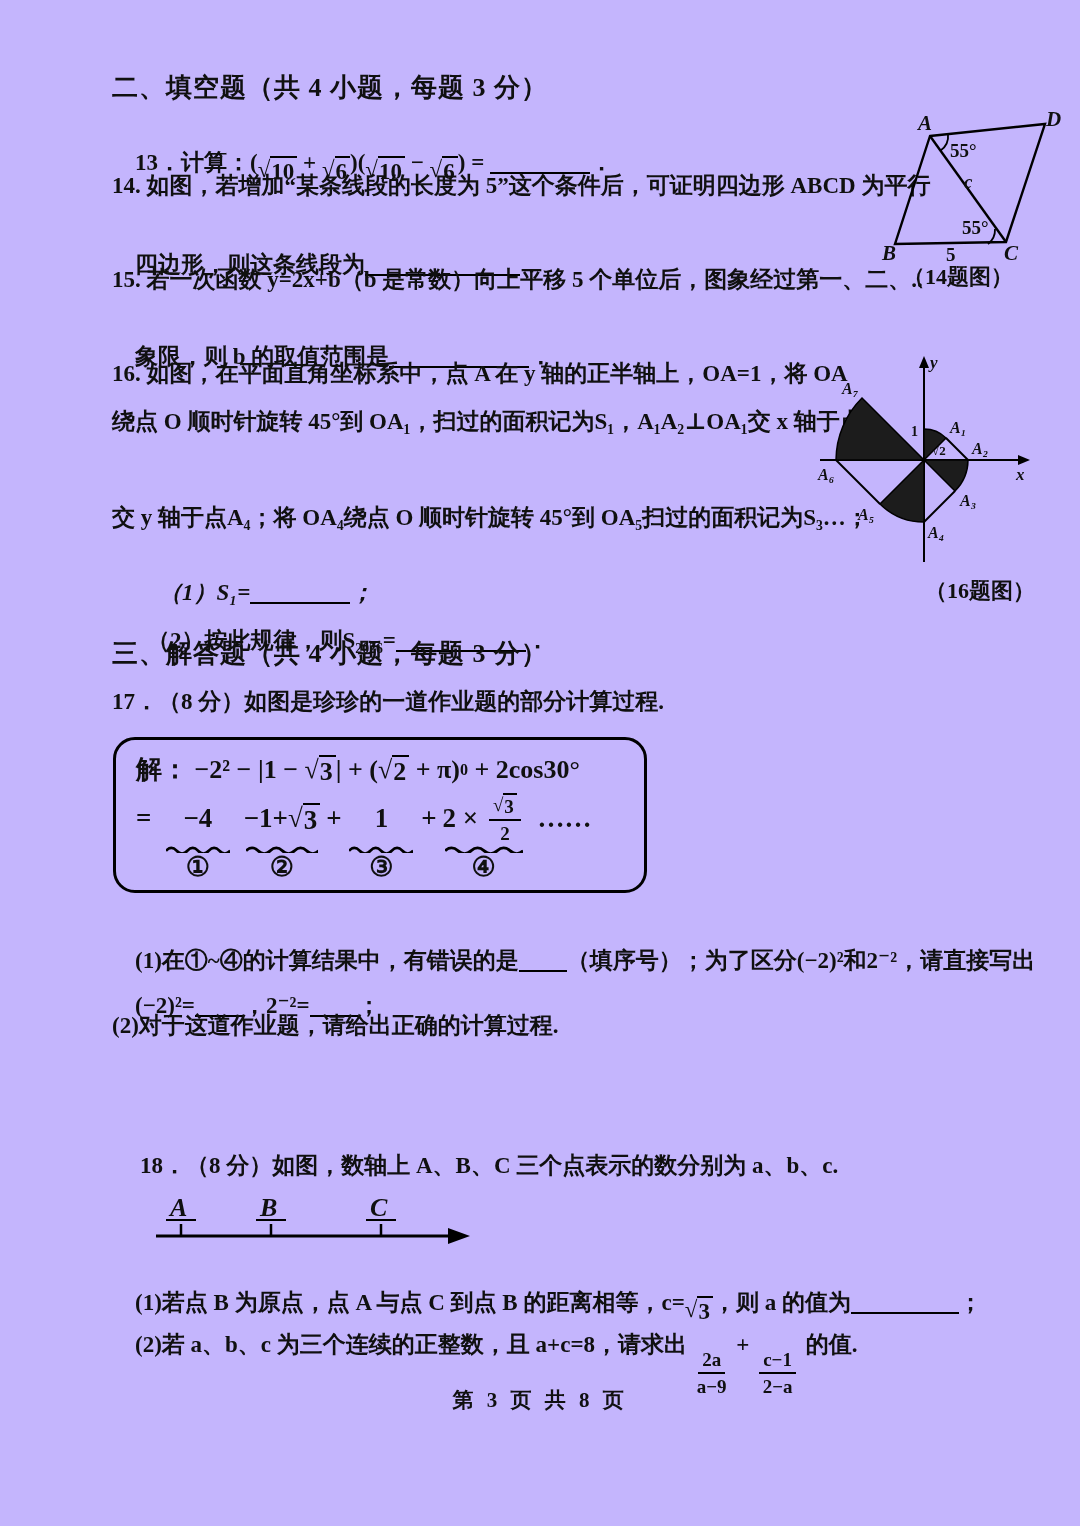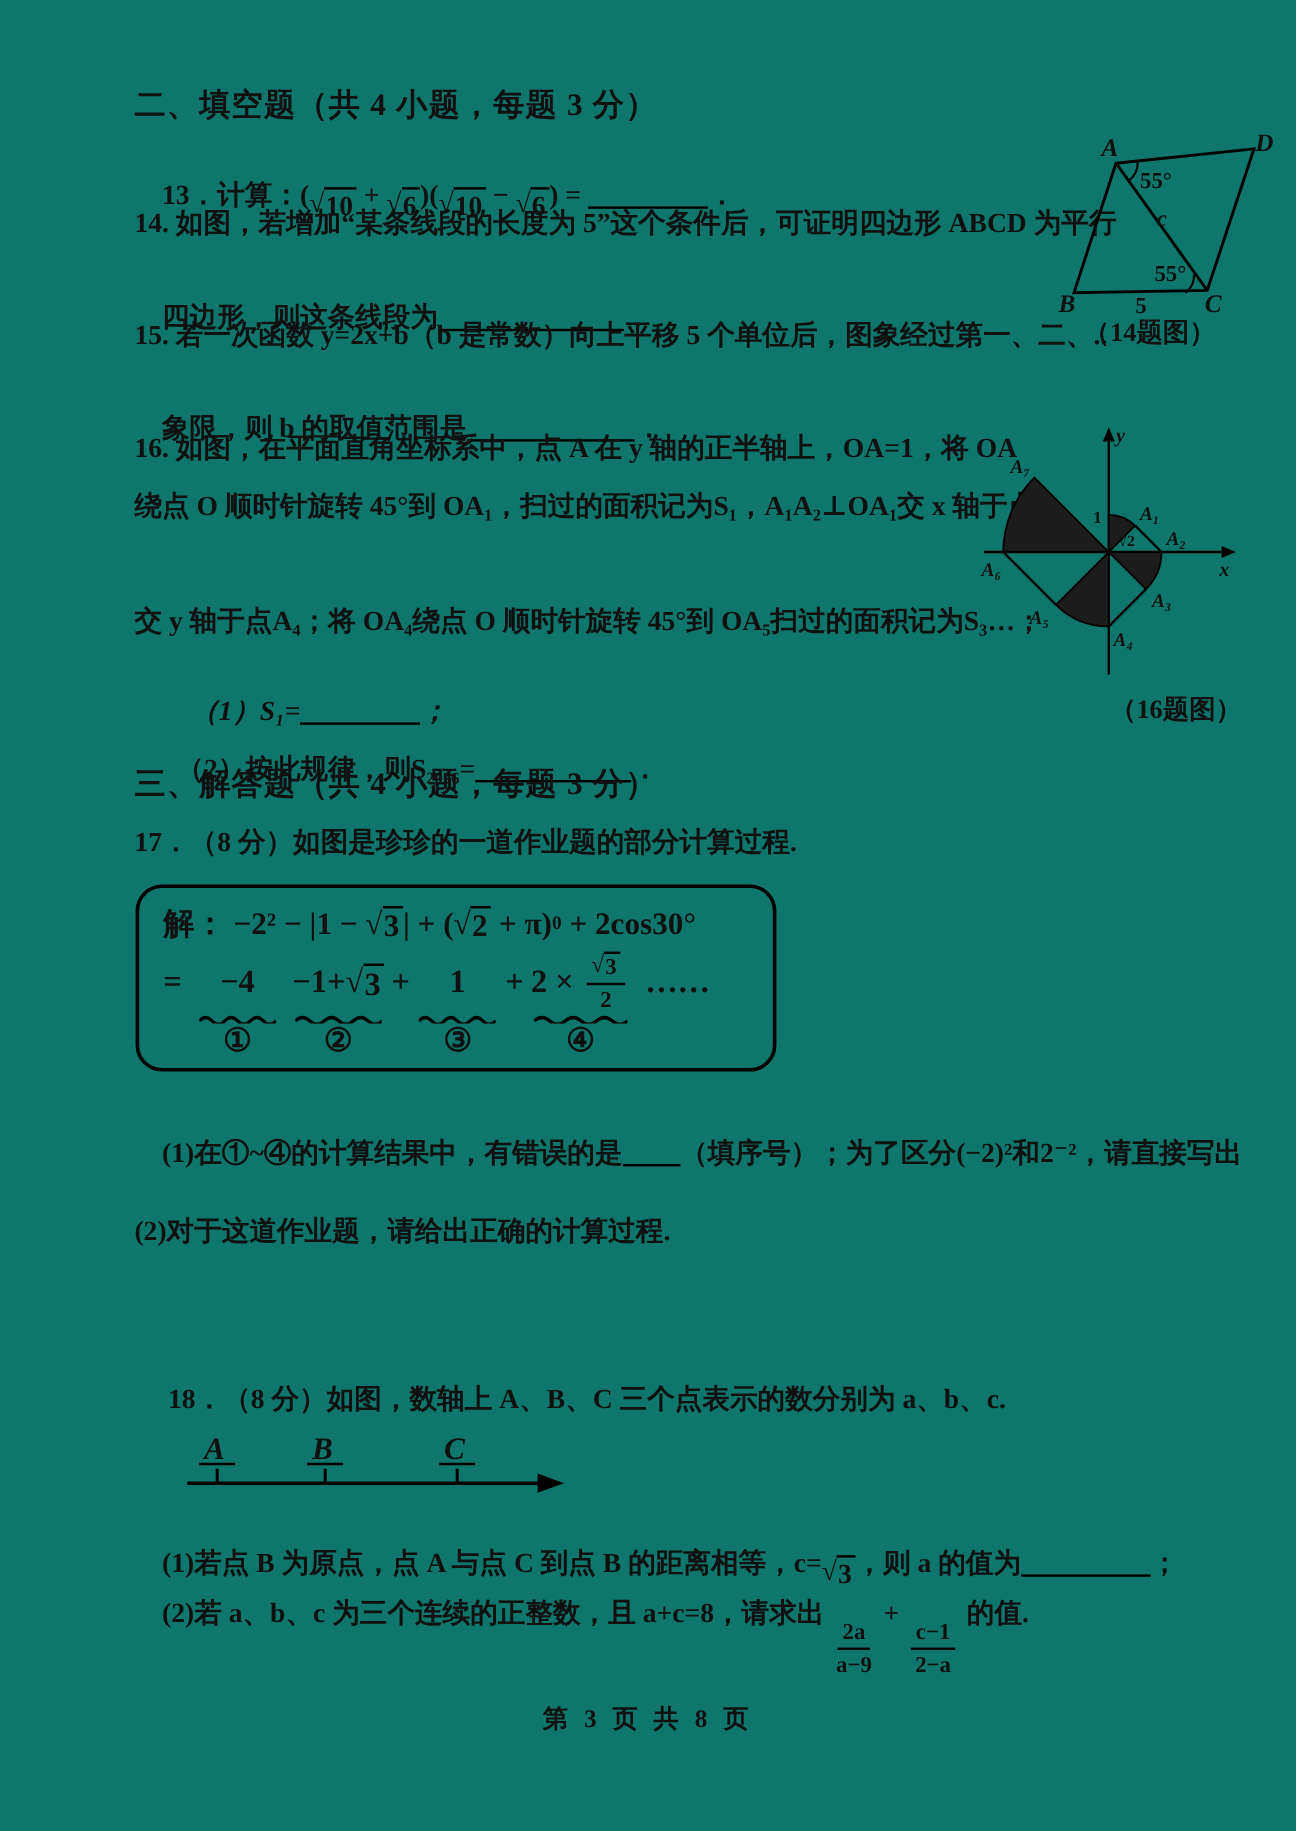--- a/index.html
+++ b/index.html
@@ -1,16 +1,16 @@
 <!DOCTYPE html>
 <html><head>
 <meta charset="utf-8">
 <style>
   html,body{margin:0;padding:0;background:#ffffff;}
-  .page{position:relative;width:1080px;height:1526px;background:#0f766e;overflow:hidden;
+  .page{position:relative;width:1080px;height:1526px;background:#c4b5fd;overflow:hidden;
         font-family:"Liberation Serif","DejaVu Serif",serif;color:#101010;font-weight:700;}
   .ln{position:absolute;white-space:pre;font-size:23px;line-height:1.25;}
   .h{font-size:26px;letter-spacing:1px;}
   .blank{display:inline-block;border-bottom:2.2px solid #000;height:22px;vertical-align:-4px;}
   .rad{display:inline-flex;align-items:flex-start;vertical-align:-5px;line-height:1;}
   .rad .rs{line-height:1;transform:translateY(2px);}
   .rad .rv{border-top:2.2px solid #000;line-height:1;padding:2px 3px 0 1px;}
   .frac{display:inline-flex;flex-direction:column;align-items:center;vertical-align:-14px;
         line-height:1;font-size:19px;margin:0 4px;}
   .frac .fn{border-bottom:2px solid #000;padding:0 4px 3px;display:inline-flex;align-items:flex-end;}
@@ -21,21 +21,21 @@
   .bxrow2{display:flex;align-items:flex-start;font-size:27px;margin-top:6px;white-space:pre;}
   .grp{display:inline-flex;flex-direction:column;align-items:center;margin:0 6px;}
   .gc{display:inline-flex;align-items:center;height:50px;white-space:pre;}
   .wavy{width:95%;height:9px;margin-top:1px;}
   .circ{font-size:27px;line-height:1;margin-top:1px;font-weight:700;}
   .sep{height:50px;display:inline-flex;align-items:center;}
   sup{font-size:0.62em;}
   .fig{position:absolute;}
   .cap{position:absolute;font-size:22px;white-space:pre;}
   svg text{font-family:"Liberation Serif","DejaVu Serif",serif;font-weight:700;fill:#101010;}
-  .footer{position:absolute;left:0;width:100%;text-align:center;font-size:21px;letter-spacing:4px;margin-top:32px;}
+  .footer{position:absolute;left:0;width:100%;text-align:center;font-size:21px;letter-spacing:4px;}
 </style>
 </head>
 <body>
 
 <div class="page">
 
   <div class="ln h" style="left:112px;top:72px;">二、填空题（共 4 小题，每题 3 分）</div>
 
   <div class="ln" style="left:112px;top:120px;">
     <span>13．计算：</span><span>(</span><span class="rad"><span class="rs">√</span><span class="rv">10</span></span><span> + </span><span class="rad"><span class="rs">√</span><span class="rv">6</span></span><span>)(</span><span class="rad"><span class="rs">√</span><span class="rv">10</span></span><span> − </span><span class="rad"><span class="rs">√</span><span class="rv">6</span></span><span>) = </span><span class="blank" style="width:100px;"></span><span>．</span>
@@ -147,20 +147,23 @@
           </svg>
         <span class="circ">④</span>
       </span>
       <span class="sep"> ……</span>
     </div>
   </div>
 
   <div class="ln" style="left:112px;top:918px;">
     <span>(1)在①~④的计算结果中，有错误的是</span><span class="blank" style="width:48px;"></span><span>（填序号）；为了区分(−2)²和2⁻²，请直接写出</span>
   </div>
+  <div class="ln" style="left:112px;top:963px;">
+    <span>(−2)²=</span><span class="blank" style="width:48px;"></span><span>，2⁻²=</span><span class="blank" style="width:48px;"></span><span>；</span>
+  </div>
   <div class="ln" style="left:112px;top:1012px;">(2)对于这道作业题，请给出正确的计算过程.</div>
 
   <div class="ln" style="left:112px;top:1152px;margin-left:28px;">18．（8 分）如图，数轴上 A、B、C 三个点表示的数分别为 a、b、c.</div>
 
   <svg class="fig" style="left:148px;top:1192px;" width="330" height="58" viewBox="0 0 330 58">
     <line x1="8" y1="44" x2="302" y2="44" stroke="#000" stroke-width="3"></line>
     <polygon points="300,36 322,44 300,52" fill="#000"></polygon>
     <line x1="33" y1="32" x2="33" y2="44" stroke="#000" stroke-width="2.5"></line>
     <line x1="123" y1="32" x2="123" y2="44" stroke="#000" stroke-width="2.5"></line>
     <line x1="233" y1="32" x2="233" y2="44" stroke="#000" stroke-width="2.5"></line>

